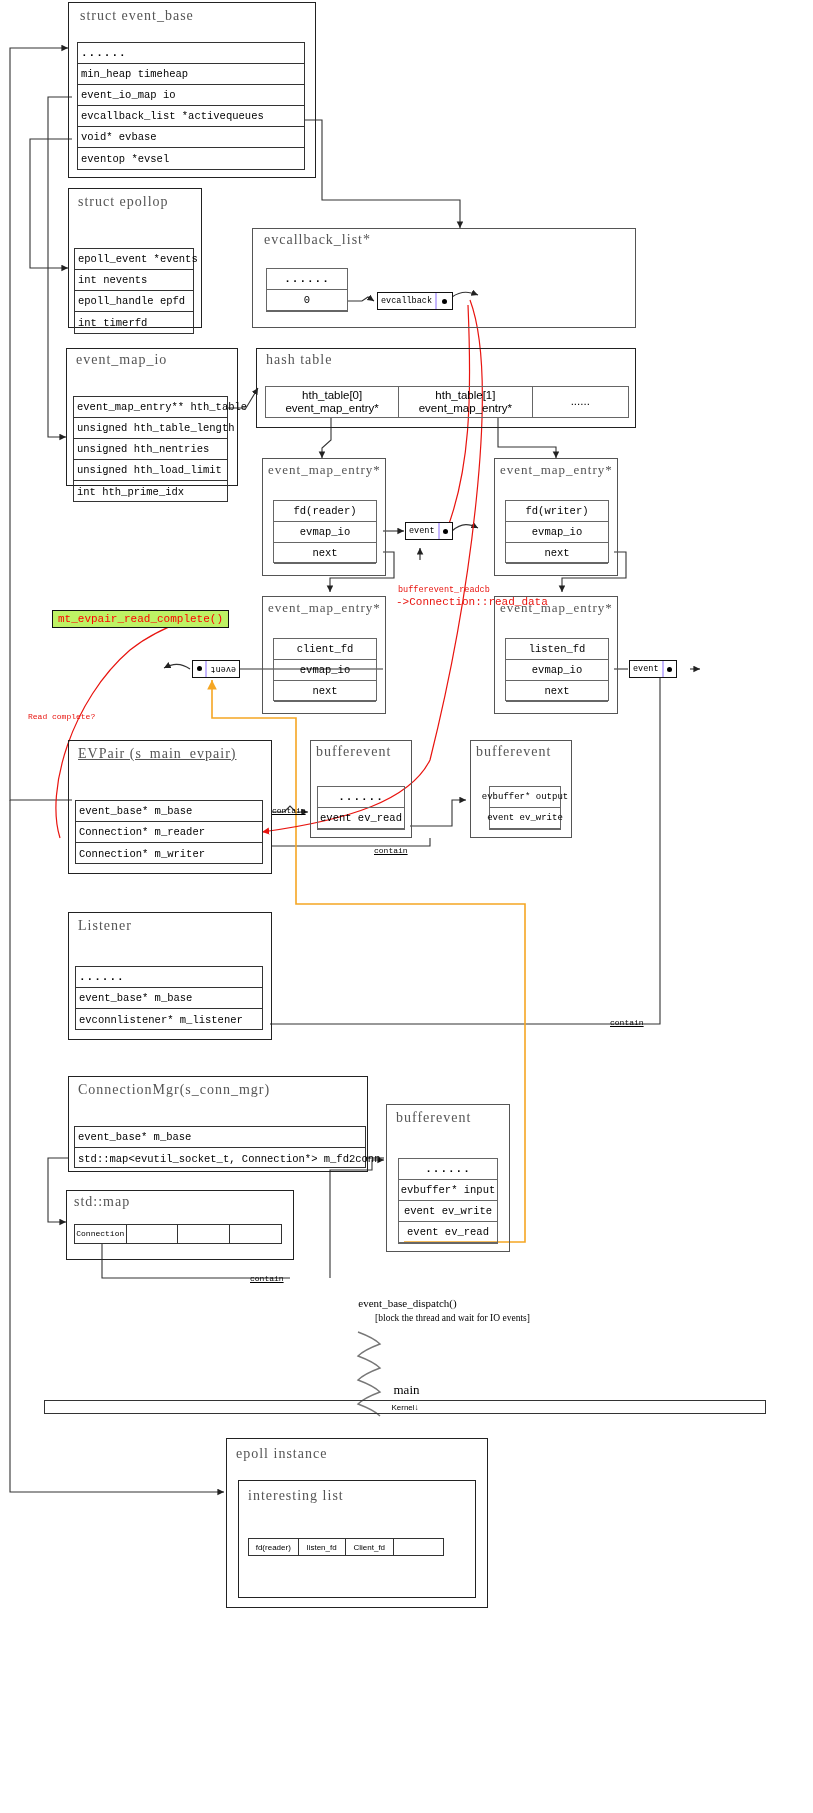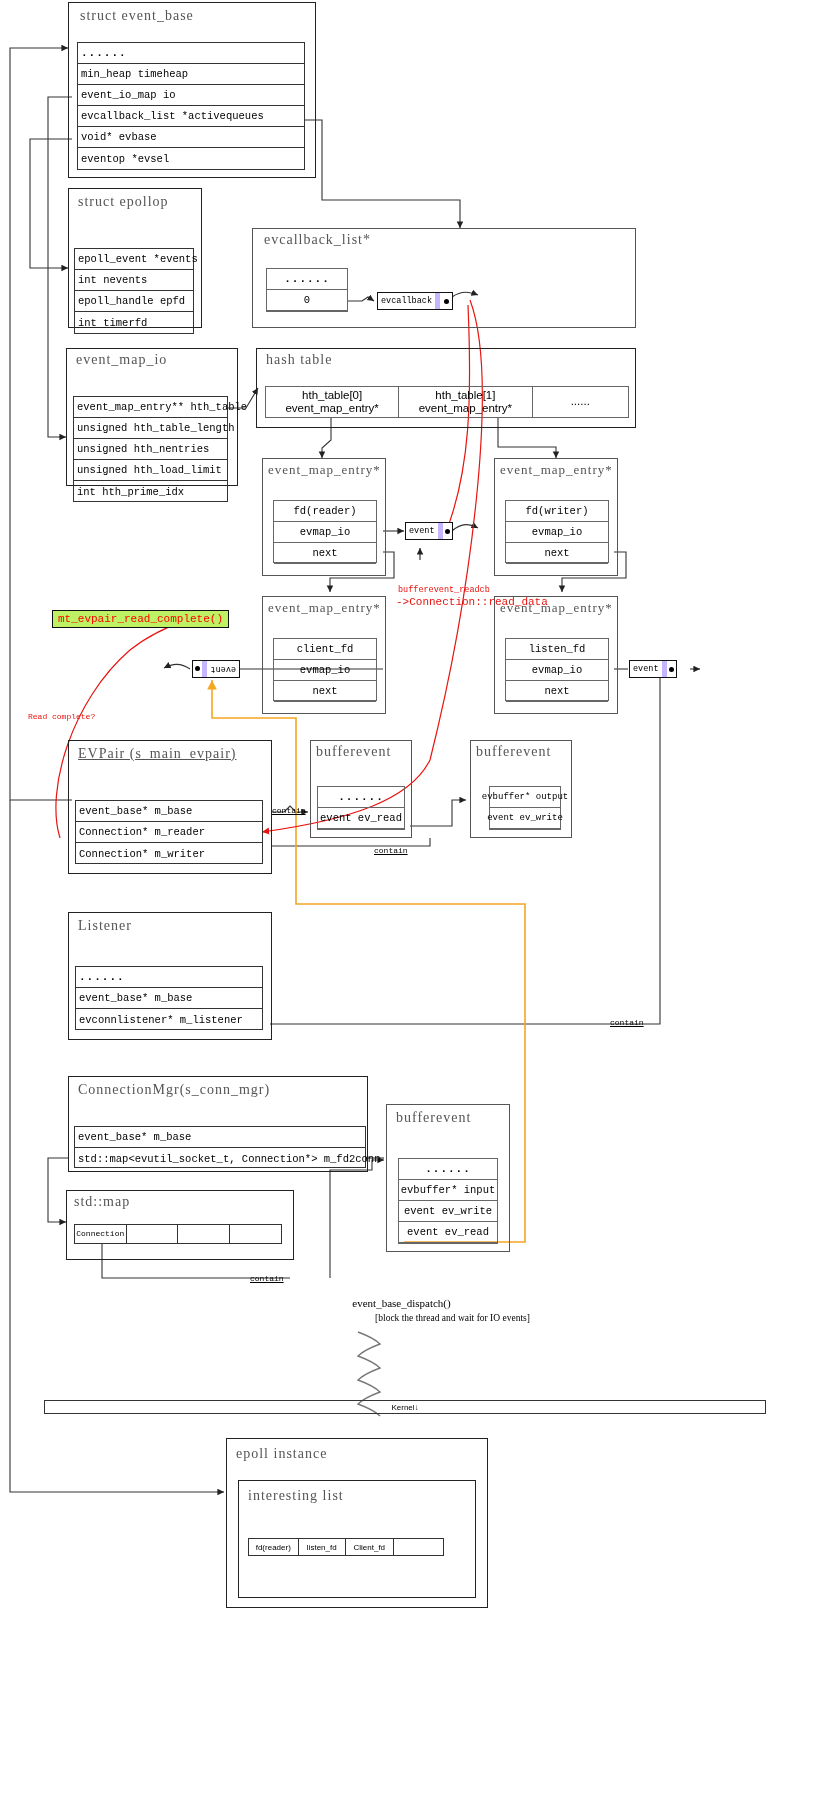--- a/index.html
+++ b/index.html
@@ -30,21 +30,21 @@
   .redtxt{position:absolute;color:#e8140f;font-family:"Liberation Mono",monospace;
           white-space:nowrap;}
   .redbox{position:absolute;border:1px solid #111;color:#f00;
           font-family:"Liberation Mono",monospace;font-size:11px;
           padding:2px 5px;white-space:nowrap;background:#bef264;}
 
   .evnode{position:absolute;border:1px solid #111;display:flex;background:#fff;
           box-sizing:border-box;align-items:stretch;}
   .evnode .nm{font-family:"Liberation Mono",monospace;font-size:8.5px;
               display:flex;align-items:center;justify-content:center;padding:0 3px;
-              border-right:5px solid #c4b5fd;}
+              border-right:2px solid #c4b5fd;}
   .evnode .pt{width:18px;display:flex;align-items:center;justify-content:center;}
   .evnode .pt:after{content:"";width:5px;height:5px;border-radius:50%;background:#000;}
   .evnode.flip{transform:rotate(180deg);}
 
   .cell{font-family:"Liberation Sans",sans-serif;font-size:11.5px;text-align:center;
         line-height:1.15;display:flex;flex-direction:column;justify-content:center;
         border-right:1px solid #666;box-sizing:border-box;}
   .cell:last-child{border-right:none;}
 
   .centertext{position:absolute;text-align:center;font-family:"Liberation Serif",serif;}
@@ -330,22 +330,23 @@
   <div class="title ttl14" style="left:396px;top:1110px;">bufferevent</div>
   <div class="fields g" style="left:398px;top:1158px;width:100px;height:86px;">
     <div class="row c" style="height:21px">
         <span class="dots">......</span>
       </div>
     <div class="row c" style="height:21px">evbuffer* input</div>
     <div class="row c" style="height:21px">event ev_write</div>
     <div class="row c" style="height:21px">event ev_read</div>
   </div>
 
-  <div class="centertext" style="left:0;top:1297px;width:803px;font-size:11px;">event_base_dispatch()</div>
+  <div class="centertext" style="left:0;top:1297px;width:803px;font-size:11px;padding-left:6px;">event_base_dispatch()</div>
   <div class="centertext" style="left:0;top:1313px;width:813px;font-size:9.5px;padding-left:46px;">[block the thread and wait for IO events]</div>
+  <div class="centertext" style="left:0;top:1382px;width:813px;font-size:13px;">main</div>
 
   <div class="kernelbar" style="left:44px;top:1400px;width:722px;height:14px;">
     <span>Kernel↓</span>
   </div>
 
   <div class="box" style="left:226px;top:1438px;width:262px;height:170px;"></div>
   <div class="title ttl14" style="left:236px;top:1446px;">epoll instance</div>
   <div class="box" style="left:238px;top:1480px;width:238px;height:118px;"></div>
   <div class="title ttl14" style="left:248px;top:1488px;">interesting list</div>
   <div class="smallrow" style="left:248px;top:1538px;width:196px;height:18px;">

